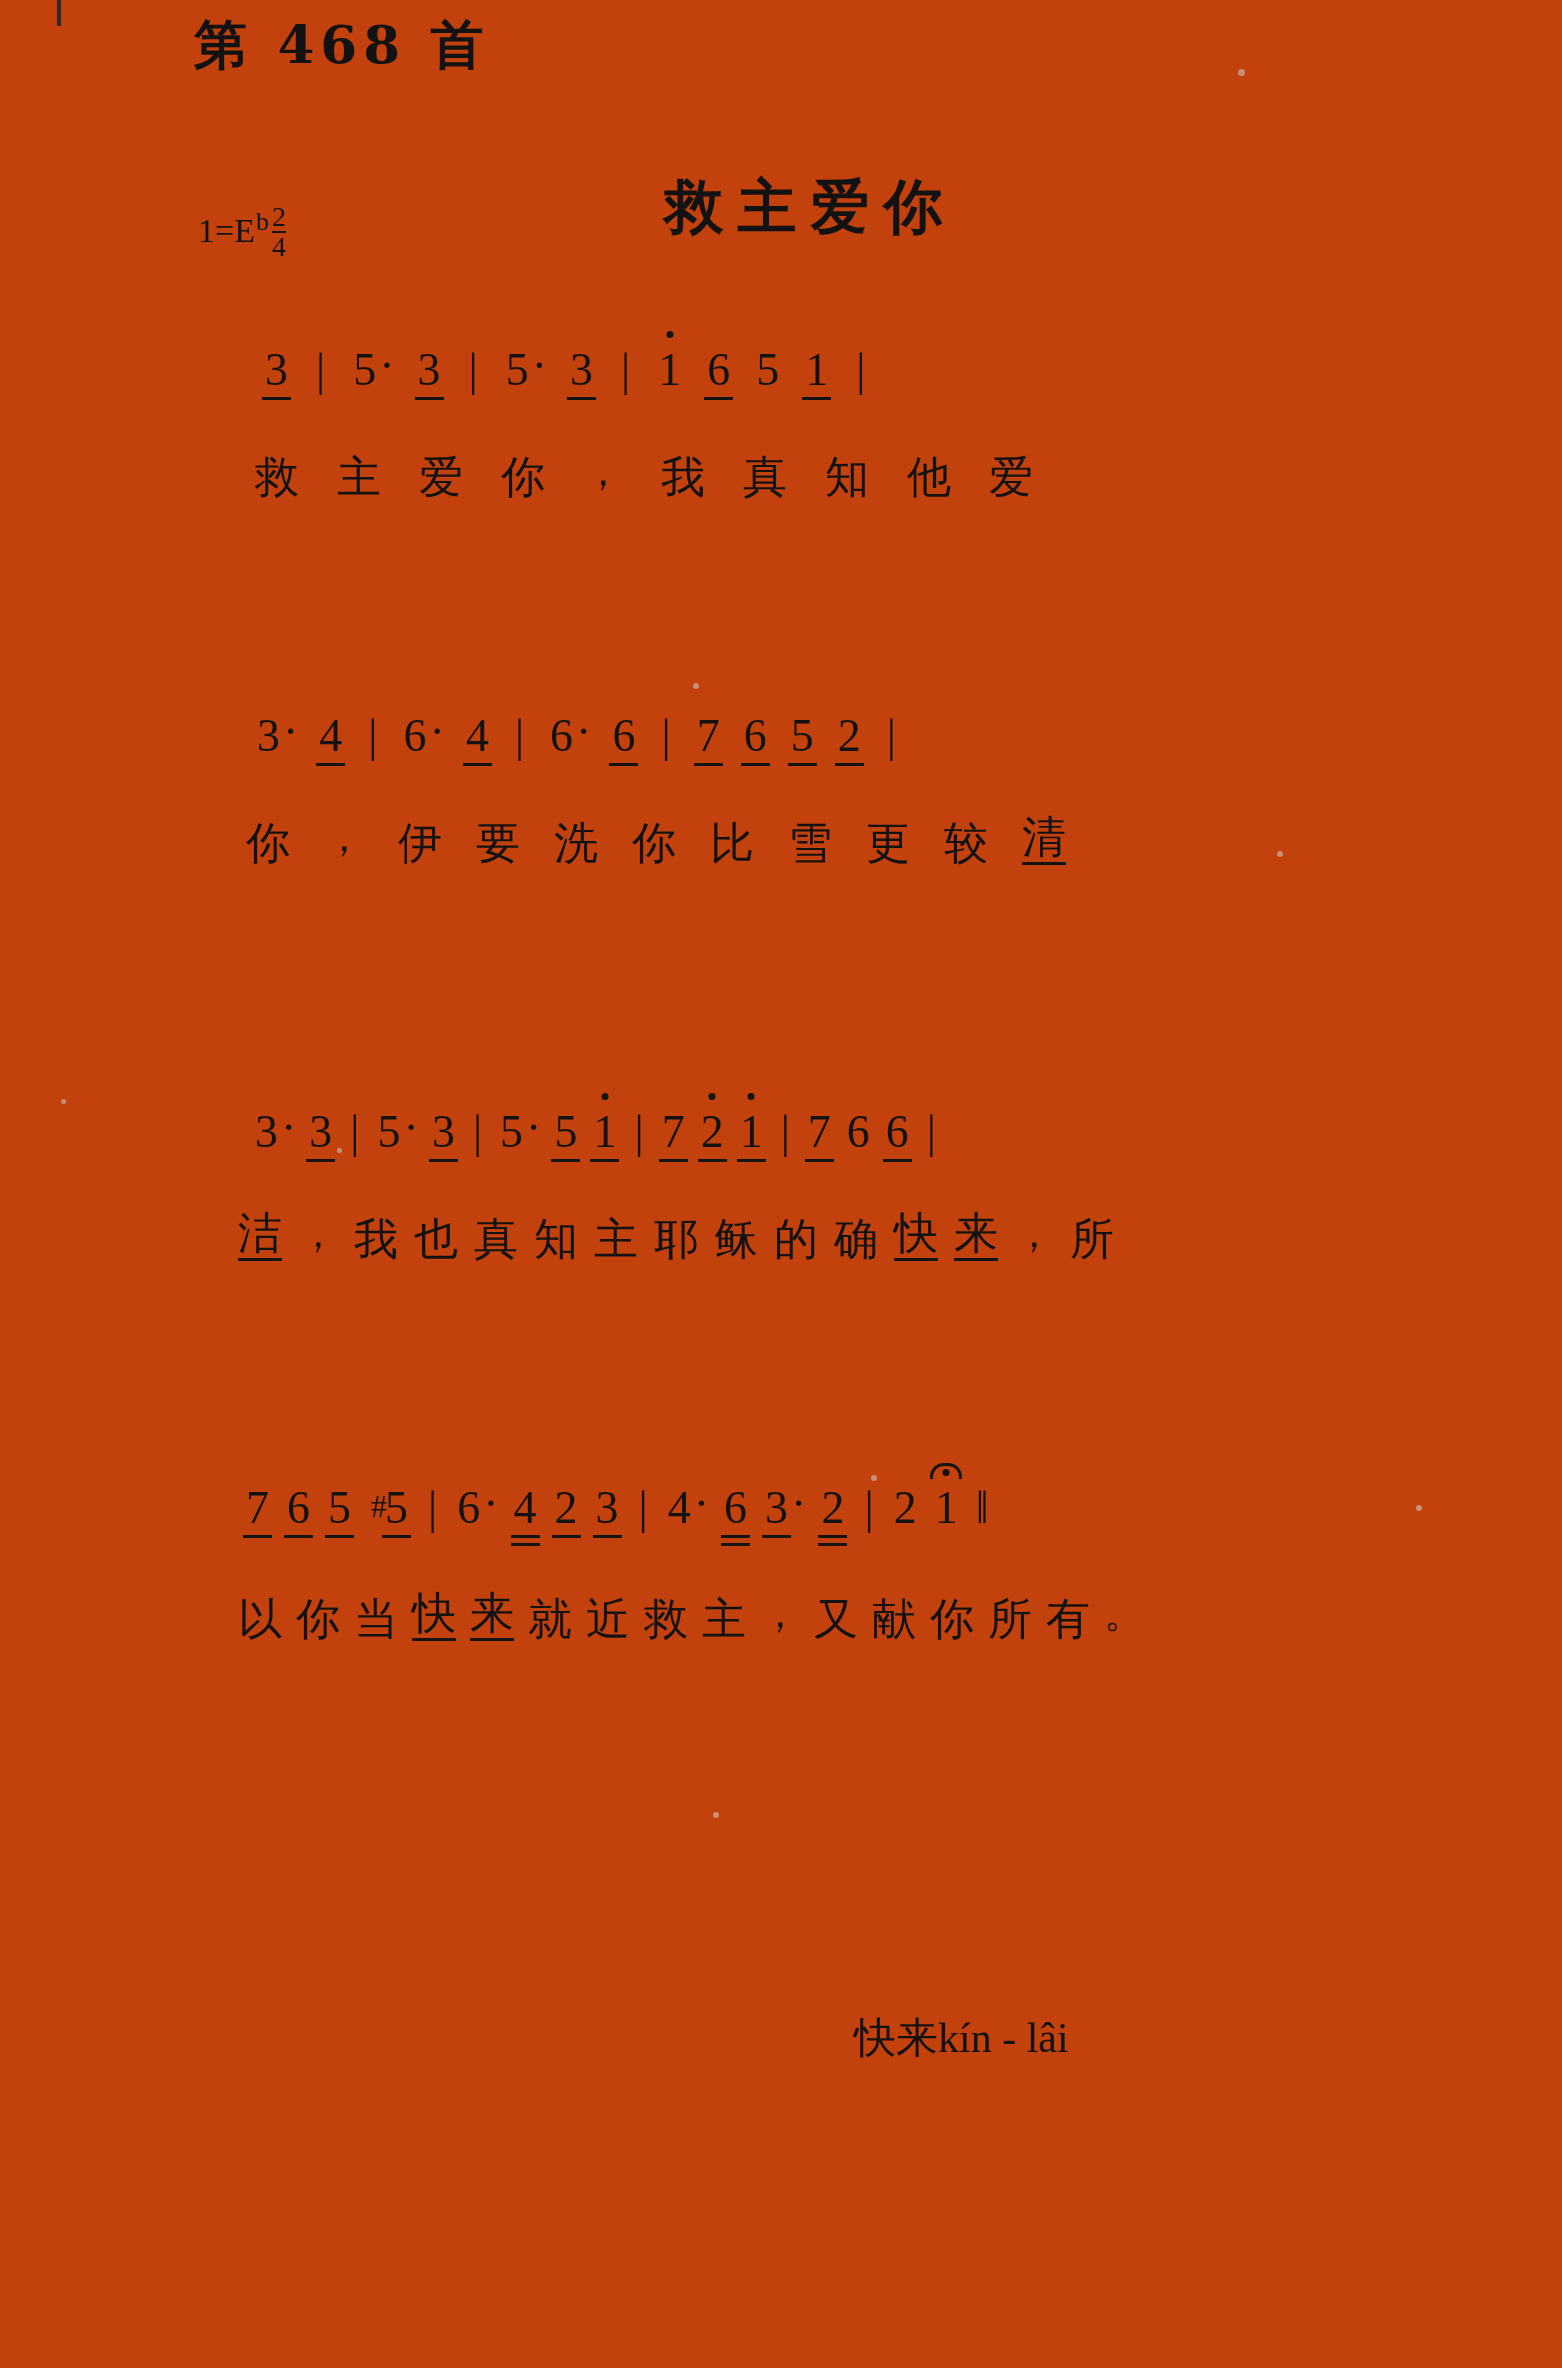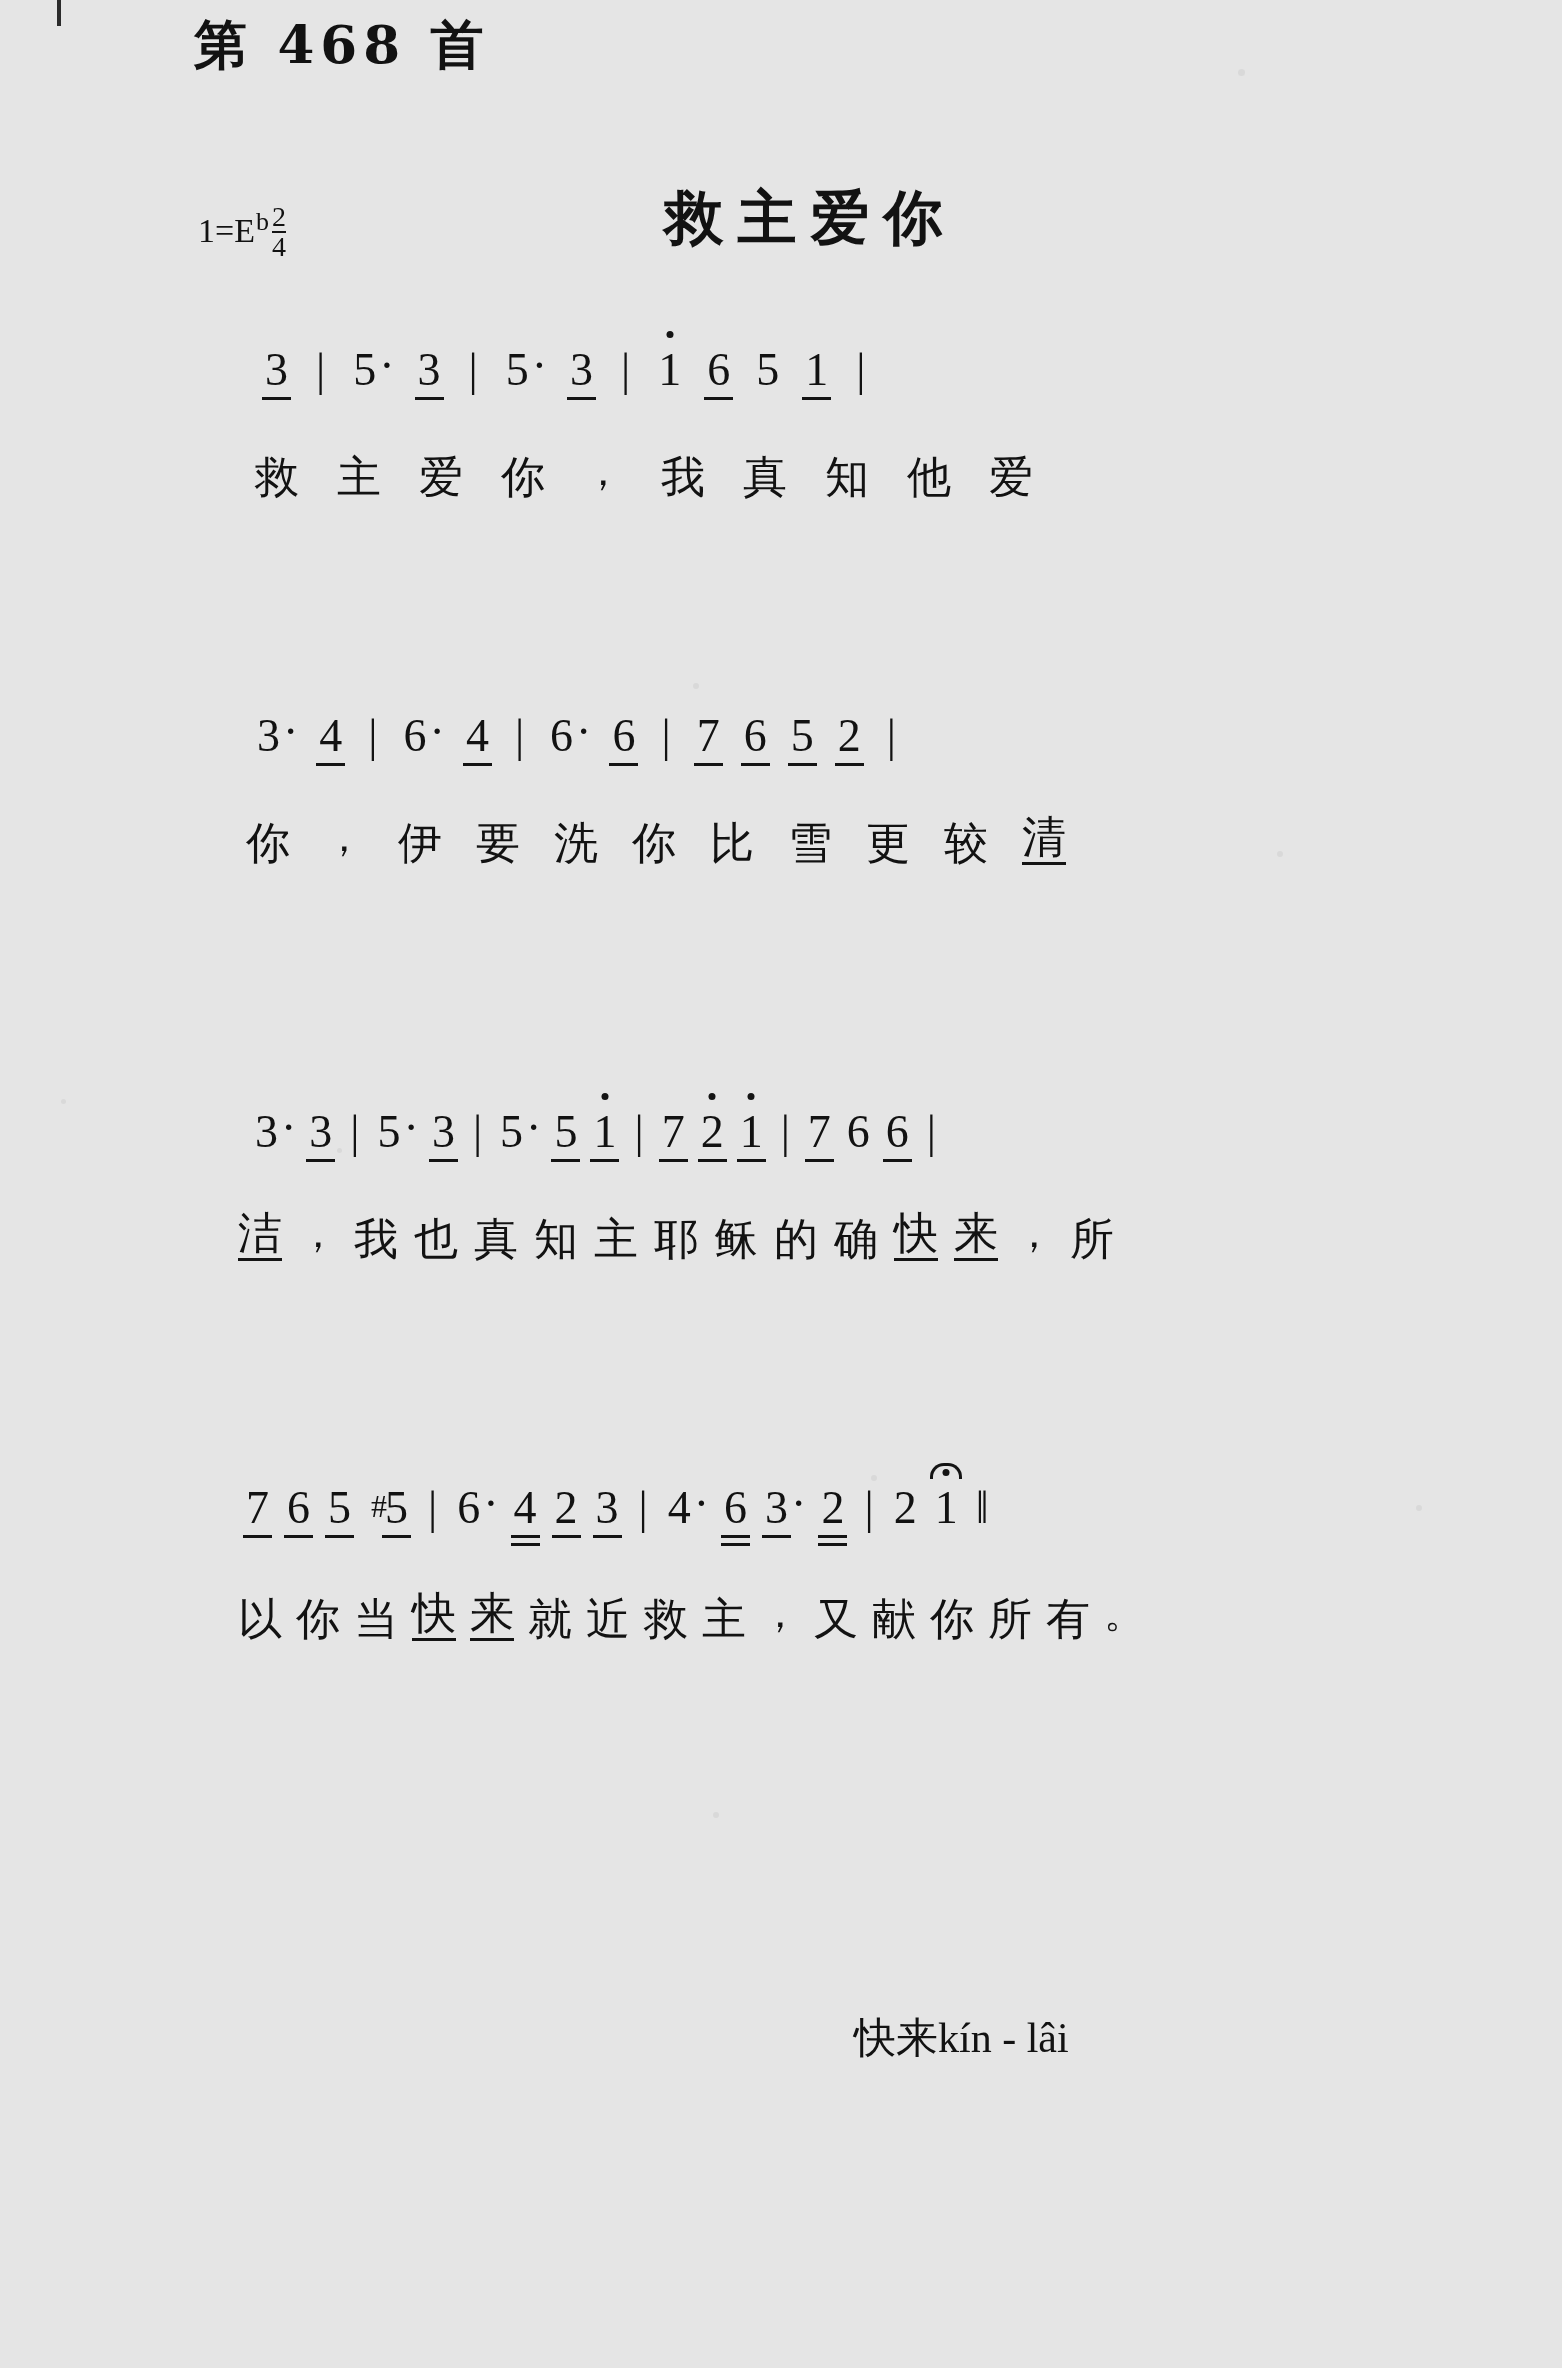--- a/index.html
+++ b/index.html
@@ -12,21 +12,21 @@
     height: 2368px;
     position: relative;
     font-family: "Liberation Serif", serif;
     color: #121212;
     overflow: hidden;
   }
 
   .page {
     position: absolute;
     inset: 0;
-    background: #e5e5e5;
+    background: #c2410c;
   }
 
   
   .hymn-number {
     position: absolute;
     left: 194px;
     top: 10px;
     font-size: 53px;
     font-weight: bold;
     letter-spacing: 6px;
@@ -60,21 +60,21 @@
     position: relative;
     top: 1px;
   }
   .meter .num { display: block; }
   .meter .den { display: block; border-top: 2px solid #141414; padding-top: 1px; }
 
   .title {
     position: absolute;
     left: 0;
     right: 0;
-    top: 179px;
+    top: 168px;
     text-align: center;
     font-size: 59px;
     font-weight: bold;
     letter-spacing: 14px;
     font-family: Liberation Mono, monospace;
     padding-left: 59px;
   }
 
   
   .system {

